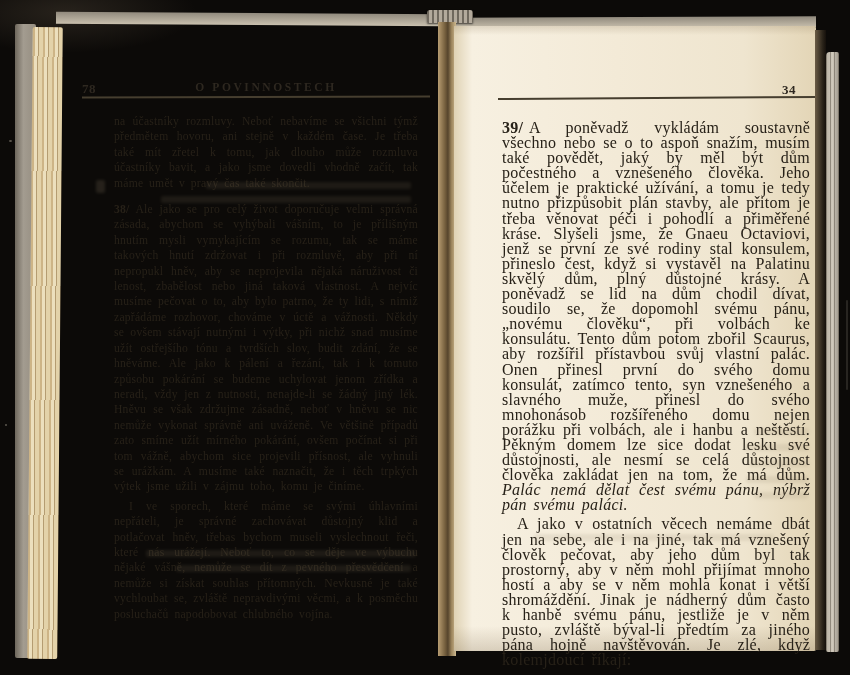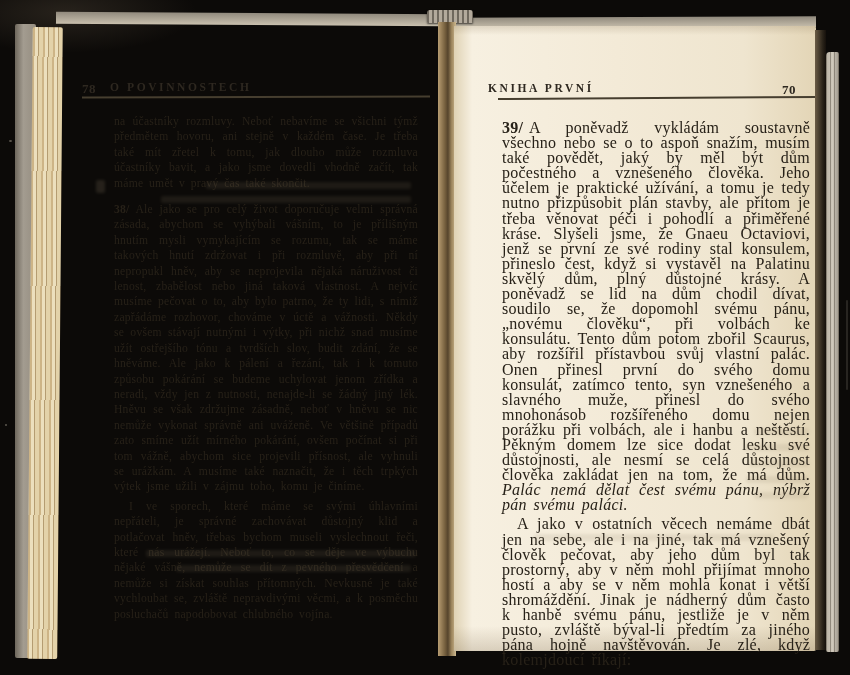--- a/index.html
+++ b/index.html
@@ -79,21 +79,21 @@
       repeating-linear-gradient(to right,rgba(90,82,70,.5) 0 1px,rgba(0,0,0,0) 1px 4px),
       linear-gradient(to right,#b9b2a4,#cfc8ba 50%,#9d968a);
     border-radius:4px 2px 2px 2px;
   }
 
   
   .pagehead{position:absolute;height:20px;}
   .page-left  .pagehead{left:54px;top:59px;width:312px;}
   .page-right .pagehead{left:44px;top:56px;width:316px;}
   .runhead{
-    display:block;text-align:left;
+    display:block;text-align:center;
     font-size:11.5px;font-weight:bold;letter-spacing:2.6px;
     color:#2e2820;white-space:nowrap;
   }
   .page-right .runhead{transform:translateX(-10px);}
   .pagenum{
     position:absolute;top:0;font-size:13px;font-weight:bold;color:#2e2820;letter-spacing:.5px;
   }
   .pagenum.left-num{left:-28px;}
   .pagenum.right-num{right:18px;}
   .headrule{
@@ -156,22 +156,21 @@
     <div class="ghost" style="left:105px;top:174px;width:250px;height:7px;"></div>
     <div class="ghost" style="left:40px;top:158px;width:9px;height:13px;opacity:.2;"></div>
     <div class="ghost" style="left:90px;top:528px;width:270px;height:7px;"></div>
     <div class="ghost" style="left:120px;top:543px;width:235px;height:7px;"></div>
   </div>
 
   <div class="gutter"></div>
 
   <div class="page page-right">
     <div class="pagehead">
-      <span class="runhead">KNIHA PRVNÍ</span>
-      <span class="pagenum right-num">70</span>
+      <span class="pagenum right-num">34</span>
       <div class="headrule"></div>
     </div>
 
     <div class="bodytext">
       <p class="para">
         <span class="secnum">39/</span><span>A poněvadž vykládám soustavně všechno nebo se o to aspoň snažím, musím také povědět, jaký by měl být dům počestného a vznešeného člověka. Jeho účelem je praktické užívání, a tomu je tedy nutno přizpůsobit plán stavby, ale přitom je třeba věnovat péči i pohodlí a přiměřené kráse. Slyšeli jsme, že Gnaeu Octaviovi, jenž se první ze své rodiny stal konsulem, přineslo čest, když si vystavěl na Palatinu skvělý dům, plný důstojné krásy. A poněvadž se lid na dům chodil dívat, soudilo se, že dopomohl svému pánu, „novému člověku“, při volbách ke konsulátu. Tento dům potom zbořil Scaurus, aby rozšířil přístavbou svůj vlastní palác. Onen přinesl první do svého domu konsulát, zatímco tento, syn vznešeného a slavného muže, přinesl do svého mnohonásob rozšířeného domu nejen porážku při volbách, ale i hanbu a neštěstí. Pěkným domem lze sice dodat lesku své důstojnosti, ale nesmí se celá důstojnost člověka zakládat jen na tom, že má dům. </span><span class="inline-italic">Palác nemá dělat čest svému pánu, nýbrž pán svému paláci.</span>
       </p>
       <p class="para indent">
         <span>A jako v ostatních věcech nemáme dbát jen na sebe, ale i na jiné, tak má vznešený člověk pečovat, aby jeho dům byl tak prostorný, aby v něm mohl přijímat mnoho hostí a aby se v něm mohla konat i větší shromáždění. Jinak je nádherný dům často k hanbě svému pánu, jestliže je v něm pusto, zvláště býval-li předtím za jiného pána hojně navštěvován. Je zlé, když kolemjdoucí říkají:</span>
       </p>

